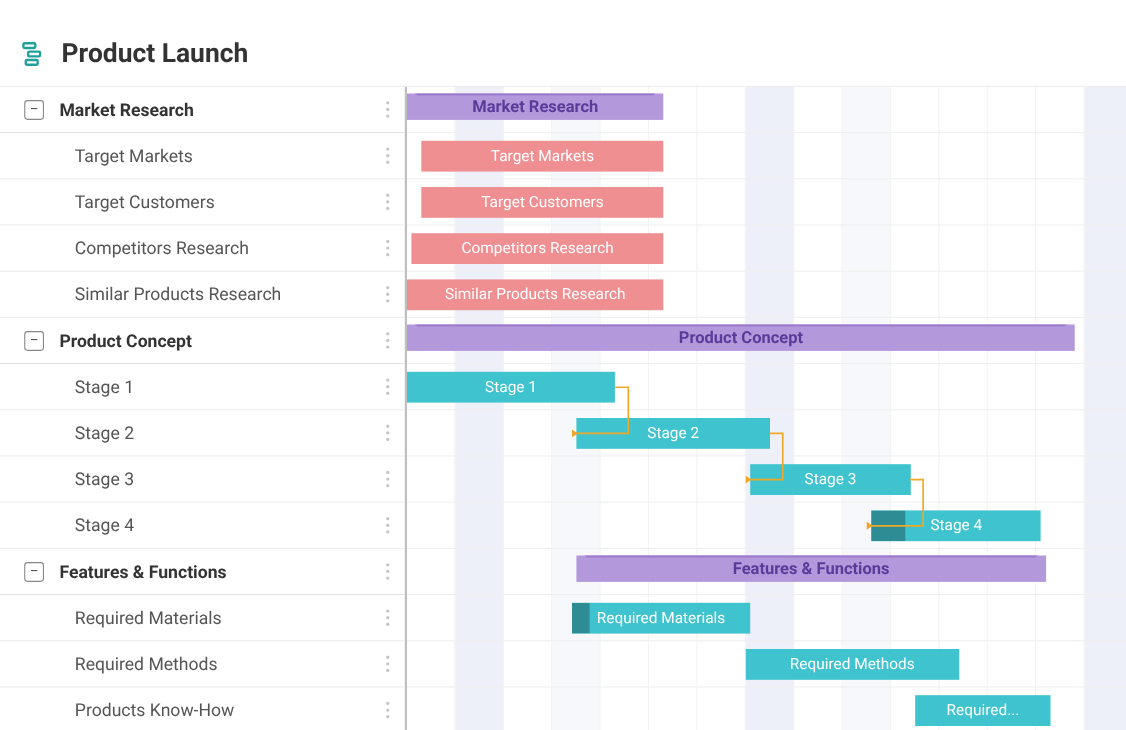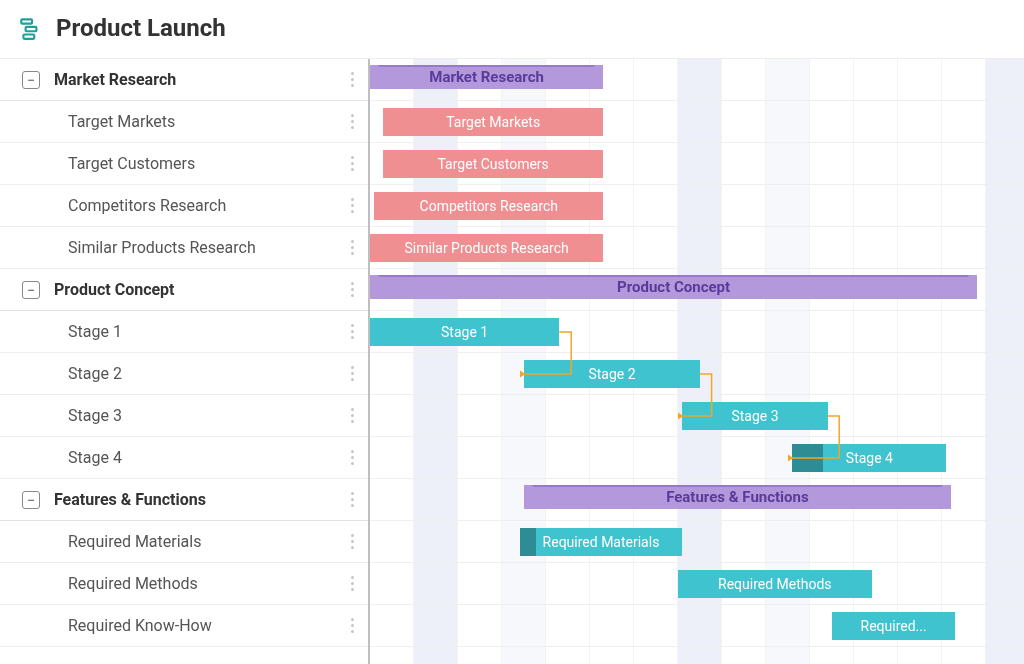--- a/index.html
+++ b/index.html
@@ -15,20 +15,21 @@
   position: relative;
   overflow: hidden;
   background: #fff;
 }
 .header {
   display: flex;
   align-items: center;
   gap: 12px;
   padding: 14px 18px 16px 18px;
   border-bottom: 1px solid #ededed;
+  margin-top: 20px;
 }
 .header-icon svg { display: block; }
 .header-title {
   font-size: 24px;
   font-weight: 700;
   color: #333;
 }
 .main {
   display: flex;
   height: calc(100% - 58px);
@@ -337,21 +338,21 @@
             <div class="drag">
               <span></span>
               <span></span>
               <span></span>
             </div>
           </div>
         </div>
         <div class="row">
           <div class="row-left">
             <div class="child-pad"></div>
-            <div class="row-label">Required Know-How</div>
+            <div class="row-label">Products Know-How</div>
             <div class="drag">
               <span></span>
               <span></span>
               <span></span>
             </div>
           </div>
         </div>
       </div>
     <div class="right-panel">
       <div class="grid-bg" id="grid-bg">

